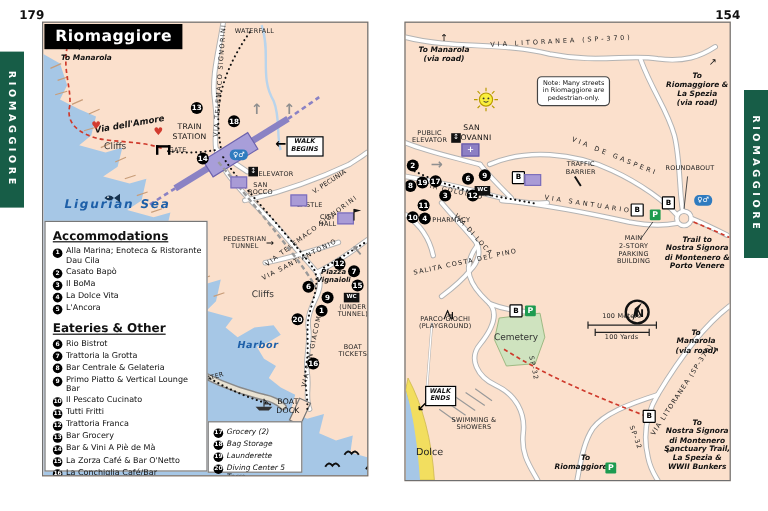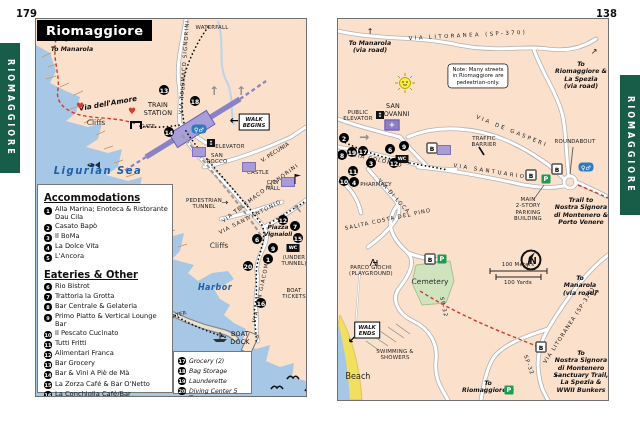--- a/index.html
+++ b/index.html
@@ -62,21 +62,21 @@
   .lg-row{display:flex;gap:3px;margin:1.6px 0;align-items:flex-start;}
   .lg-n{flex:0 0 8px;width:8px;height:8px;border-radius:50%;background:#000;color:#fff;font-size:5px;
         font-weight:bold;display:flex;align-items:center;justify-content:center;margin-top:.5px;}
   .lg-t{font-size:6.7px;line-height:1.15;color:#111;}
   .legend-services .lg-t{font-size:6.2px;font-style:italic;}
 </style>
 </head>
 <body>
 
 <div class="pagenum left">179</div>
-<div class="pagenum right">138</div>
+<div class="pagenum right">154</div>
 
 <div class="tab tab-left">
   <span>RIOMAGGIORE</span>
 </div>
 <div class="tab tab-right">
   <span>RIOMAGGIORE</span>
 </div>
 
 <div class="map" id="map-108">
   <svg width="270" height="377" viewBox="0 0 270 377">
@@ -173,21 +173,21 @@
         <div class="lg-row">
           <span class="lg-n">10</span>
           <span class="lg-t">Il Pescato Cucinato</span>
         </div>
         <div class="lg-row">
           <span class="lg-n">11</span>
           <span class="lg-t">Tutti Fritti</span>
         </div>
         <div class="lg-row">
           <span class="lg-n">12</span>
-          <span class="lg-t">Alimentari Franca</span>
+          <span class="lg-t">Trattoria Franca</span>
         </div>
         <div class="lg-row">
           <span class="lg-n">13</span>
           <span class="lg-t">Bar Grocery</span>
         </div>
         <div class="lg-row">
           <span class="lg-n">14</span>
           <span class="lg-t">Bar &amp; Vini A Piè de Mà</span>
         </div>
         <div class="lg-row">
@@ -426,21 +426,21 @@
 WWII Bunkers</div>
     <div class="lbl dir" style="left: 150px; top: 367px;">To
 Riomaggiore &amp;</div>
     <div class="lbl tiny" style="left: 33px; top: 251px;">PARCO GIOCHI
 (PLAYGROUND)</div>
     <div class="lbl plain" style="left: 92px; top: 263px;">Cemetery</div>
     <div class="lbl sign" style="left: 29px; top: 311px;">WALK
 ENDS</div>
     <div class="lbl tiny" style="left: 57px; top: 335px;">SWIMMING &amp;
 SHOWERS</div>
-    <div class="lbl beach" style="left: 20px; top: 358px;">Beach</div>
+    <div class="lbl beach" style="left: 20px; top: 358px;">Dolce</div>
     <div class="lbl tiny" style="left: 180px; top: 245px;">100 Meters</div>
     <div class="lbl tiny" style="left: 180px; top: 263px;">100 Yards</div>
     <div class="mkr" style="left: 6px; top: 119px;">2</div>
     <div class="mkr" style="left: 4px; top: 136px;">8</div>
     <div class="mkr" style="left: 14px; top: 133px;">19</div>
     <div class="mkr" style="left: 25px; top: 132px;">17</div>
     <div class="mkr" style="left: 52px; top: 130px;">6</div>
     <div class="mkr" style="left: 66px; top: 127px;">9</div>
     <div class="mkr" style="left: 33px; top: 144px;">3</div>
     <div class="mkr" style="left: 56px; top: 144px;">12</div>

